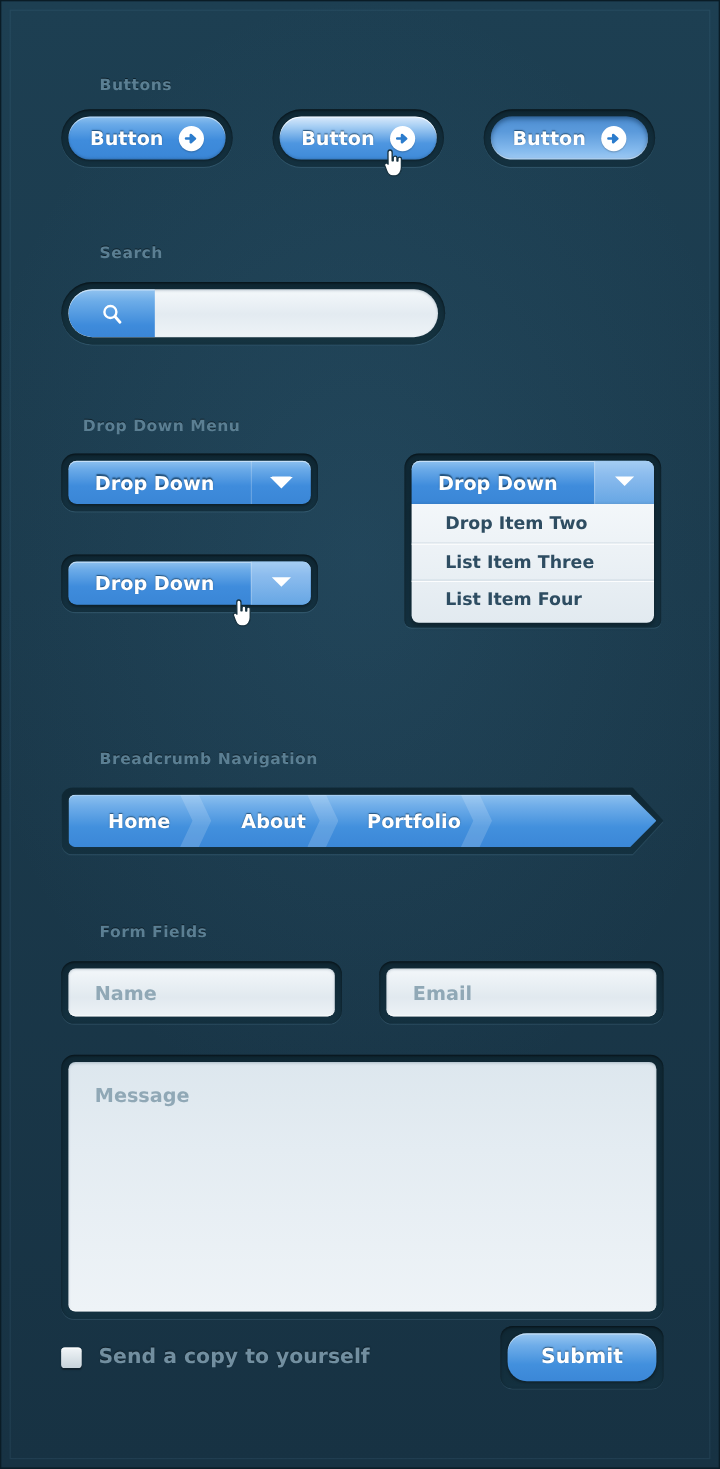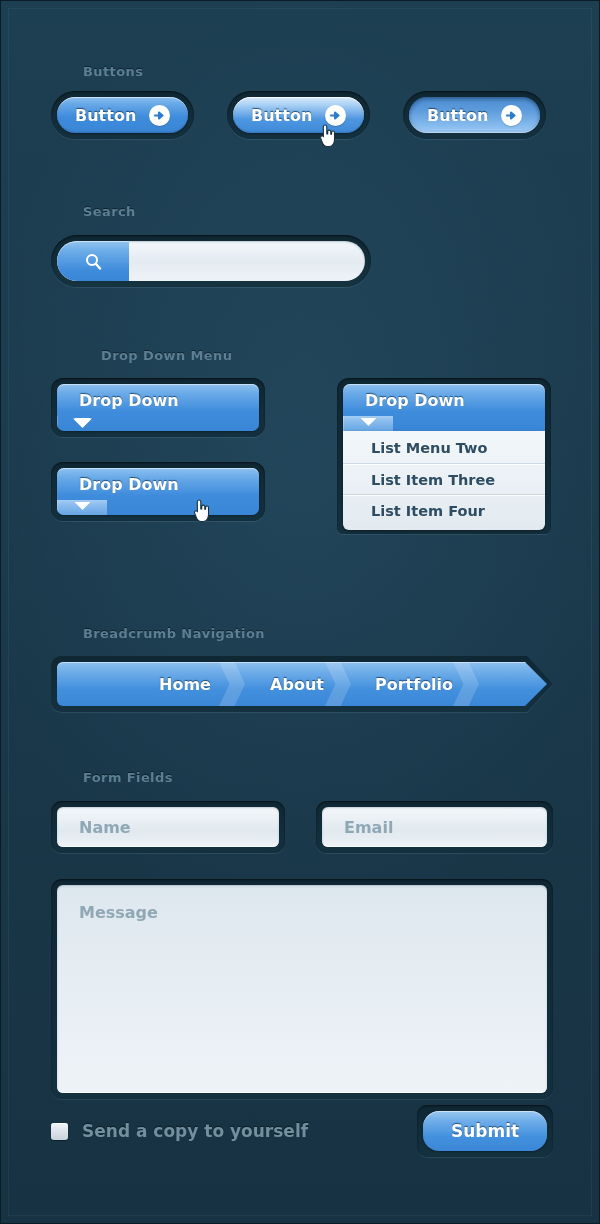--- a/index.html
+++ b/index.html
@@ -153,30 +153,29 @@
   
   .dd-wrap {
     position: absolute;
     border-radius: 12px;
     background: linear-gradient(180deg,#0f2733 0%, #143140 100%);
     padding: 6px;
     box-shadow: 0 1px 0 rgba(130,180,205,0.16),
                 inset 0 1px 2px rgba(0,0,0,0.55);
   }
   .dd-btn {
-    height: 47px;
+    height: 36px;
     border-radius: 7px;
     display: flex;
     align-items: stretch;
     overflow: hidden;
     cursor: pointer;
     background: linear-gradient(180deg,#8ec1ef 0%, #6aaae8 20%, #3f8cdc 58%, #3a86d6 100%);
     box-shadow: inset 0 1px 0 rgba(255,255,255,0.5),
                 0 1px 2px rgba(0,0,0,0.3);
-    flex-direction: column;
   }
   .dd-btn.open {
     border-radius: 7px 7px 0 0;
   }
   .dd-label {
     flex: 1;
     display: flex; align-items: center;
     padding-left: 22px;
     font-size: 16px; font-weight: bold;
     color: #fff;
@@ -221,21 +220,20 @@
   #bc-frame {
     position: absolute;
     inset: 0;
     filter: drop-shadow(0 1px 0 rgba(130,180,205,0.15));
   }
   .bc-shape {
     position: absolute;
     inset: 0;
     clip-path: polygon(0 0, calc(100% - 26px) 0, 100% 50%, calc(100% - 26px) 100%, 0 100%);
     border-radius: 10px 0 0 10px;
-    justify-content: center;
   }
   #bc-outer {
     background: linear-gradient(180deg,#0f2733 0%, #143140 100%);
   }
   #bc-inner {
     inset: 6px;
     clip-path: polygon(0 0, calc(100% - 22px) 0, 100% 50%, calc(100% - 22px) 100%, 0 100%);
     border-radius: 6px 0 0 6px;
     background: linear-gradient(180deg,#8ec1ef 0%, #6fade9 22%, #4290dd 62%, #3b87d7 100%);
     display: flex;
@@ -396,21 +394,21 @@
       <div id="search-icon-box">
         <svg width="19" height="19" viewBox="0 0 19 19">
           <circle cx="8" cy="8" r="5" fill="none" stroke="#ffffff" stroke-width="2"></circle>
           <line x1="11.8" y1="11.8" x2="16" y2="16.5" stroke="#ffffff" stroke-width="2.4" stroke-linecap="round"></line>
         </svg>
       </div>
       <input id="search-input" type="text" placeholder="" style="">
     </div>
   </div>
 
-  <div class="section-label layer" style="left:100px; top:347px;">Drop Down Menu</div>
+  <div class="section-label layer" style="left:68px; top:347px;">Drop Down Menu</div>
 
   <div class="dd-wrap layer" style="left:50px; top:377px; width:214px;">
     <div class="dd-btn">
       <div class="dd-label">Drop Down</div>
       <div class="dd-caret-box">
         <svg width="23" height="15" viewBox="0 0 23 15">
           <path d="M2 2.5 L11.5 12 L21 2.5 L17.5 2.5 L11.5 8 L5.5 2.5 Z" fill="#ffffff"></path>
           <path d="M3.5 2 L11.5 10 L19.5 2 Z" fill="#ffffff"></path>
         </svg>
       </div>
@@ -439,21 +437,21 @@
   <div class="dd-wrap layer" style="left:336px; top:377px; width:214px; border-radius:12px 12px 6px 6px; padding-bottom:4px;">
     <div class="dd-btn open">
       <div class="dd-label">Drop Down</div>
       <div class="dd-caret-box hl">
         <svg width="23" height="15" viewBox="0 0 23 15">
           <path d="M3.5 2 L11.5 10 L19.5 2 Z" fill="#ffffff"></path>
         </svg>
       </div>
     </div>
     <div class="dd-list" style="position:relative; left:0; right:0; margin-top:0;">
-      <div class="dd-item">List Menu Two</div>
+      <div class="dd-item">Drop Item Two</div>
       <div class="dd-item">List Item Three</div>
       <div class="dd-item">List Item Four</div>
     </div>
   </div>
 
   <div class="section-label layer" style="left:82px; top:625px;">Breadcrumb Navigation</div>
 
   <div id="bc-wrap" class="layer">
     <div id="bc-frame">
       <div class="bc-shape" id="bc-outer"></div>

